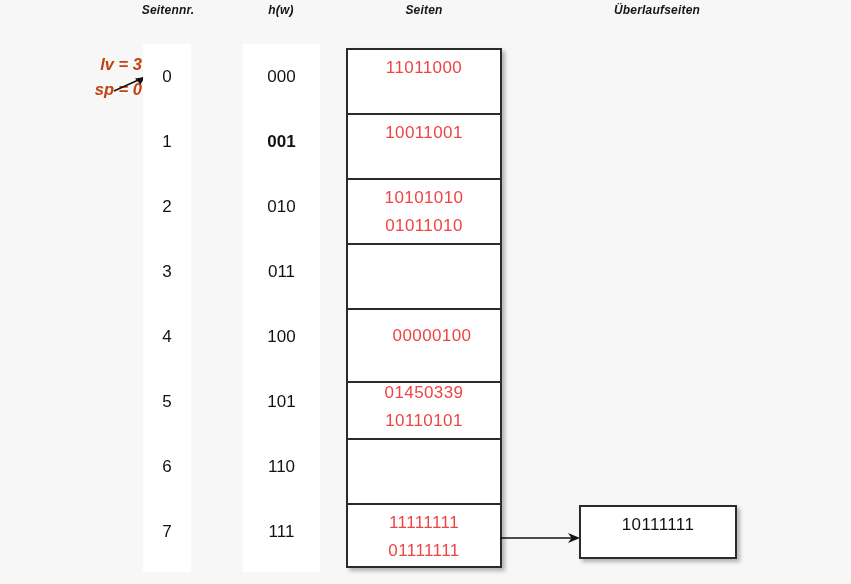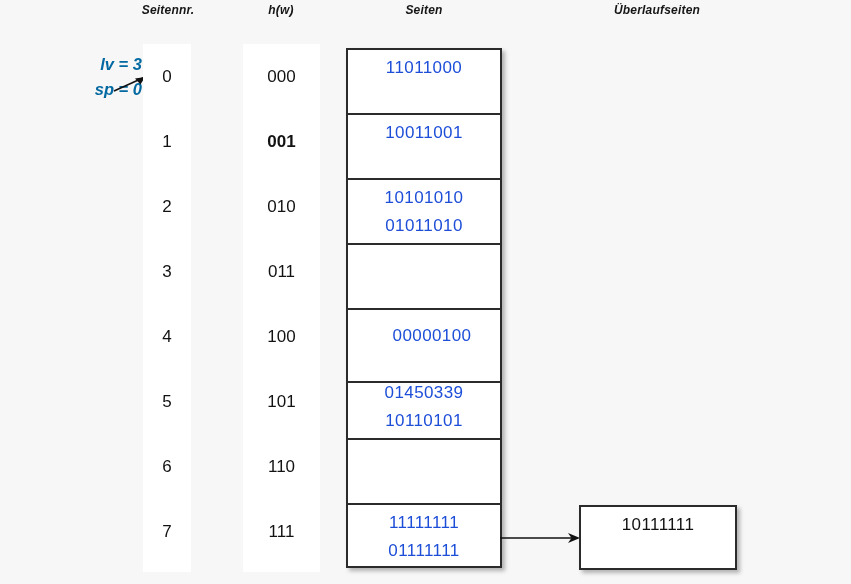--- a/index.html
+++ b/index.html
@@ -43,21 +43,21 @@
   #params {
     position: absolute;
     left: 38px;
     top: 52px;
     width: 104px;
     text-align: right;
     font-style: italic;
     font-size: 16.5px;
     font-weight: 600;
     line-height: 25px;
-    color: #0369a1;
+    color: #c2410c;
   }
   #params .param-line { white-space: nowrap; }
 
   
   #sp-arrow {
     position: absolute;
     left: 112px;
     top: 72px;
     width: 38px;
     height: 24px;
@@ -107,31 +107,31 @@
     flex-direction: column;
     align-items: center;
     justify-content: flex-start;
     padding-top: 4px;
   }
   .page-row.last { border-bottom: none; }
   .page-row .rec {
     font-size: 17px;
     line-height: 28px;
     letter-spacing: 0.4px;
-    color: #1d4ed8;
+    color: #ef4444;
     white-space: nowrap;
   }
 
   
   #overflow-box {
     position: absolute;
     left: 579px;
     top: 505px;
     width: 158px;
-    height: 65px;
+    height: 54px;
     background: #ffffff;
     border: 2.5px solid #2b2b2b;
     box-sizing: border-box;
     box-shadow: 3px 3px 4px rgba(0,0,0,0.28);
     display: flex;
     flex-direction: column;
     align-items: center;
     justify-content: flex-start;
     padding-top: 4px;
   }

